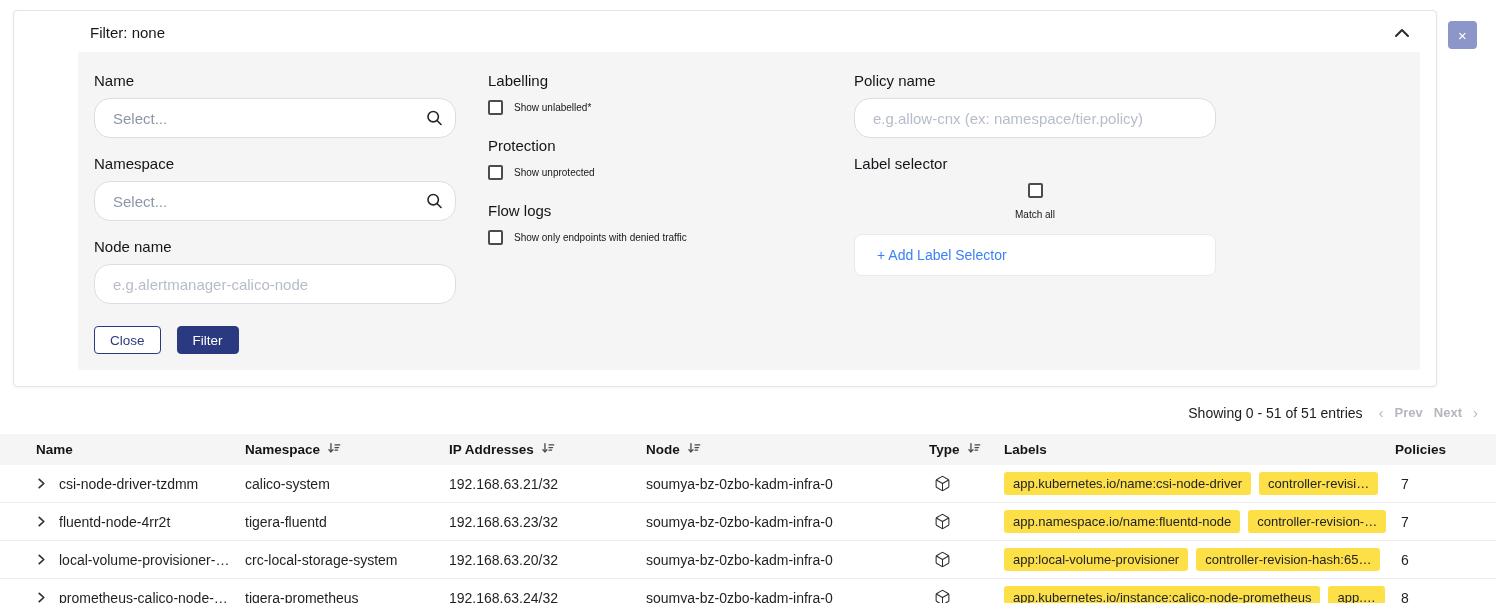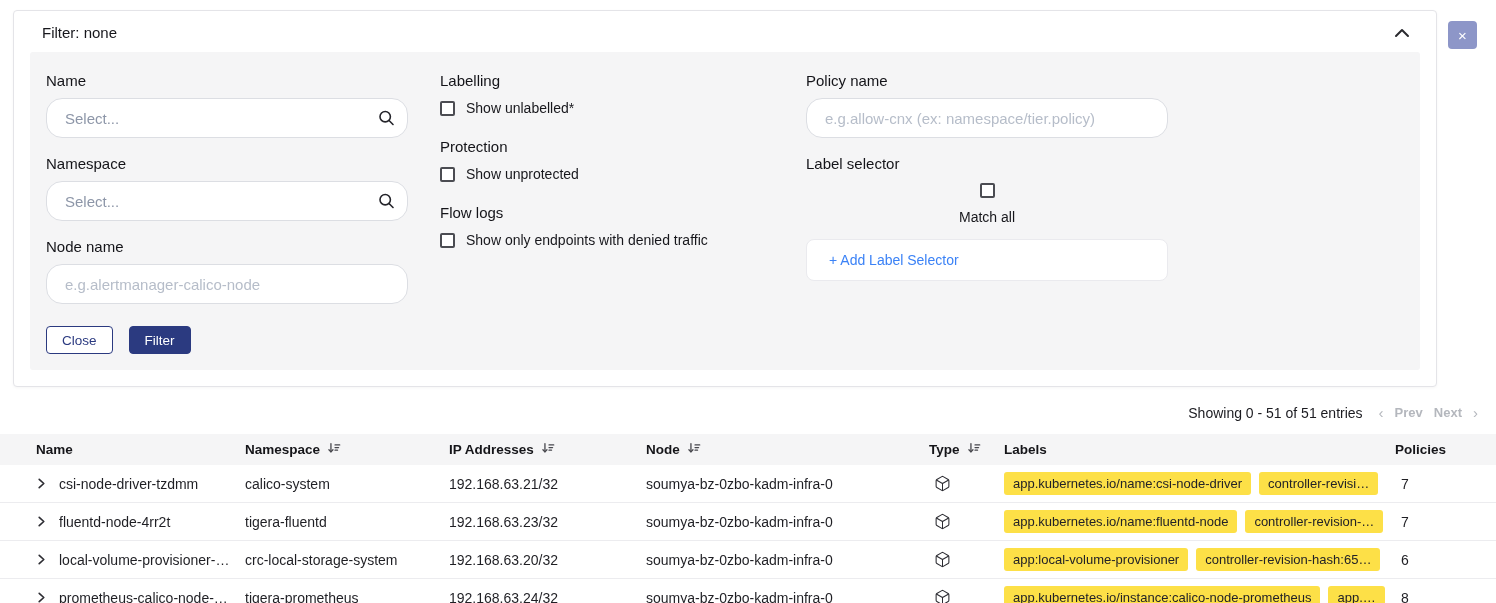--- a/index.html
+++ b/index.html
@@ -8,20 +8,21 @@
     width:1496px; height:603px; overflow:hidden;
     background:#ffffff; color:#1c1c21;
     font-family:"Liberation Sans", sans-serif;
   }
 
   
   .filter-wrap { display:flex; align-items:flex-start; padding:10px 19px 0 13px; }
   .filter-card {
     flex:1; background:#fff; border:1px solid #e4e4e8; border-radius:4px;
     box-shadow:0 1px 3px rgba(0,0,0,0.04);
+    padding-left:48px;
   }
   .filter-header { display:flex; justify-content:space-between; align-items:center; padding:13px 24px 11px 28px; }
   .filter-title { font-size:15px; color:#17171c; }
   .collapse-btn { background:none; border:none; padding:2px; cursor:pointer; line-height:0; }
 
   .filter-body {
     margin:0 16px 16px; background:#f5f5f6; border-radius:3px;
     padding:20px 16px 16px;
     display:grid; grid-template-columns:362px 334px 362px; column-gap:32px;
     align-items:start;
@@ -32,21 +33,21 @@
     width:100%; height:40px; background:#fff; border:1px solid #dcdee3; border-radius:16px;
     padding:0 40px 0 18px; font-size:15px; color:#1c1c21;
     font-family:"Liberation Sans", sans-serif; outline:none;
   }
   .text-input.plain { padding-right:18px; }
   .text-input.select-like::placeholder { color:#8d96a8; }
   .text-input::placeholder { color:#b6bdc9; }
   .search-icon { position:absolute; right:13px; top:50%; transform:translateY(-50%); line-height:0; }
 
   .group-heading { font-size:15px; color:#141419; margin:0 0 11px; }
-  .checkbox-row { display:flex; align-items:center; gap:11px; font-size:14px; color:#17171c; margin-bottom:22px; }
+  .checkbox-row { display:flex; align-items:center; gap:11px; font-size:10px; color:#17171c; margin-bottom:22px; }
   .checkbox { width:15px; height:15px; min-width:15px; border:2px solid #4b4c52; border-radius:2px; background:#fff; display:inline-block; cursor:pointer; }
 
   .add-label-btn {
     width:100%; height:42px; background:#fff; border:1px solid #eaeaee; border-radius:8px;
     color:#3b82f6; font-size:14px; text-align:left; padding:0 22px; cursor:pointer;
     font-family:"Liberation Sans", sans-serif;
   }
   .match-all { margin-bottom:14px;flex-direction:column; }
 
   .btn-row { display:flex; gap:16px; margin-top:22px; }
@@ -278,21 +279,21 @@
     </div>
     <div class="cell">tigera-fluentd</div>
     <div class="cell">192.168.63.23/32</div>
     <div class="cell">soumya-bz-0zbo-kadm-infra-0</div>
     <div class="cell type-cell"><span><svg width="17" height="17" viewBox="0 0 24 24" fill="none" stroke="#2c2c32" stroke-width="1.5" stroke-linejoin="round">
             <path d="M21 16V8a2 2 0 0 0-1-1.73l-7-4a2 2 0 0 0-2 0l-7 4A2 2 0 0 0 3 8v8a2 2 0 0 0 1 1.73l7 4a2 2 0 0 0 2 0l7-4A2 2 0 0 0 21 16z"></path>
             <polyline points="3.27 6.96 12 12.01 20.73 6.96"></polyline>
             <line x1="12" y1="22.08" x2="12" y2="12"></line>
           </svg></span></div>
     <div class="cell labels-cell">
-      <span class="chip">app.kubernetes.io/name:fluentd-node</span>
+      <span class="chip">app.namespace.io/name:fluentd-node</span>
       <span class="chip">controller-revision-…</span>
     </div>
     <div class="cell policies-cell">7</div>
   </div>
 
   <div class="trow">
     <div class="cell name-cell">
       <span class="expander"><svg width="11" height="11" viewBox="0 0 12 12" fill="none" stroke="#2d2d33" stroke-width="1.8" stroke-linecap="round" stroke-linejoin="round">
             <polyline points="3.5,1.5 8.5,6 3.5,10.5"></polyline>
           </svg></span>

